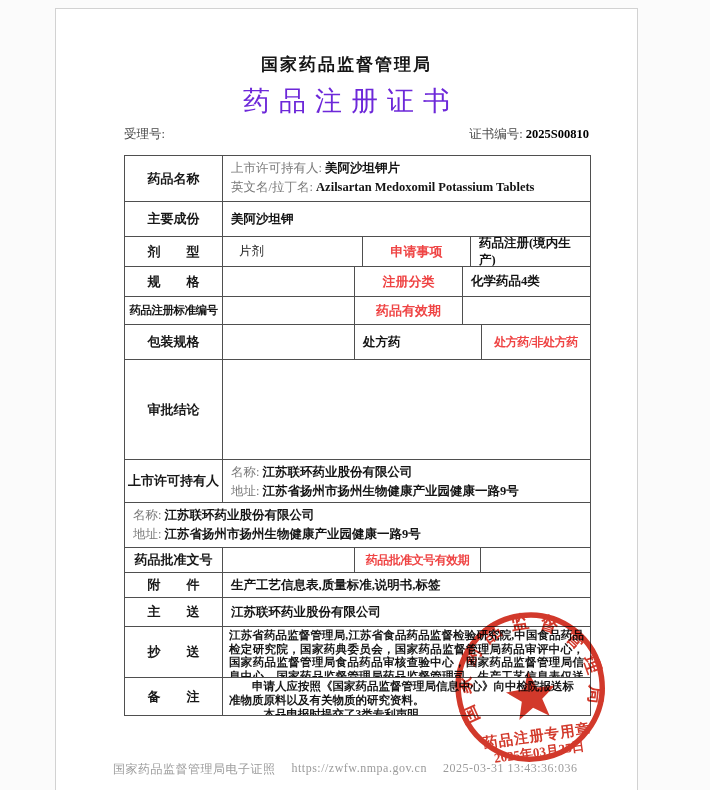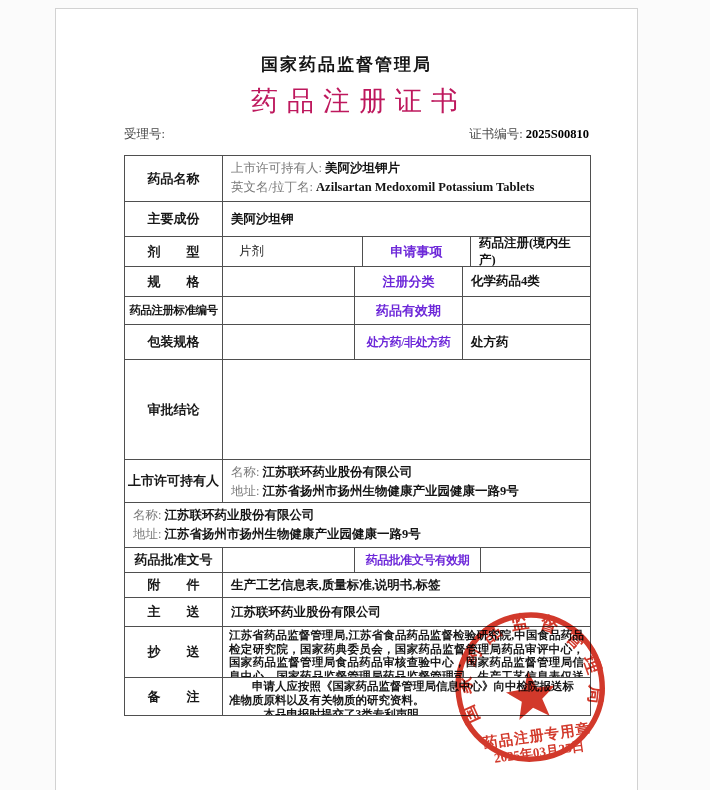--- a/index.html
+++ b/index.html
@@ -10,22 +10,22 @@
   }
   .page{
     position:absolute;left:55px;top:8px;width:581px;height:782px;
     background:#ffffff;border:1px solid #d2d2d2;border-bottom:none;
   }
   .authority{
     position:absolute;top:44px;left:0;width:100%;text-align:center;
     font-size:17px;font-weight:bold;letter-spacing:2px;color:#151515;
   }
   .doc-title{
-    position:absolute;top:74px;left:8px;width:100%;text-align:center;
-    font-size:27px;letter-spacing:9px;text-indent:9px;color:#be185d;
+    position:absolute;top:74px;left:0;width:100%;text-align:center;
+    font-size:27px;letter-spacing:9px;text-indent:9px;color:#6d28d9;
   }
   .meta{
     position:absolute;left:68px;top:117px;width:465px;
     display:flex;justify-content:space-between;align-items:flex-end;
     font-size:12.5px;color:#4a4a4a;
   }
   .meta .num{font-weight:bold;color:#000000;}
   .tbl{
     position:absolute;left:68px;top:146px;width:465px;
     border:1px solid #4f4f4f;
@@ -34,21 +34,21 @@
   .row:last-child{border-bottom:none;}
   .cell{
     border-right:1px solid #4f4f4f;box-sizing:border-box;
     display:flex;align-items:center;overflow:hidden;
   }
   .cell:last-child{border-right:none;}
   .lab{flex:0 0 98px;justify-content:center;font-weight:bold;font-size:13px;
        white-space:pre;text-align:center;color:#181818;}
   .lab.small{font-size:11.5px;letter-spacing:-0.5px;}
   .lab2{flex:0 0 108px;justify-content:center;font-weight:bold;font-size:13px;
-        white-space:pre;text-align:center;color:#6d28d9;}
+        white-space:pre;text-align:center;color:#ef4444;}
   .lab2.small{font-size:12px;letter-spacing:-0.5px;}
   .lab2.wide{flex:0 0 126px;}
   .val{flex:1;padding:2px 8px;font-size:12.5px;}
   .val1{flex:0 0 132px;padding:2px 8px;font-size:12.5px;}
   .v{font-weight:600;color:#141414;}
   .plain{font-weight:normal;color:#222;margin-left:8px;}
   .stack{flex:1;display:block;padding:3px 8px;font-size:12.5px;line-height:1.55;}
   .stack .sub,.sub{color:#7a7a7a;font-weight:normal;}
   .stack .v{font-weight:600;}
   .h46{height:46px}.h35{height:35px}.h30{height:30px}.h28{height:28px}
@@ -124,22 +124,22 @@
     <div class="row h28">
       <div class="cell lab small">药品注册标准编号</div>
       <div class="cell val1 v"></div>
       <div class="cell lab2">药品有效期</div>
       <div class="cell val v"></div>
     </div>
 
     <div class="row h35">
       <div class="cell lab">包装规格</div>
       <div class="cell val1 v"></div>
+      <div class="cell val v">处方药</div>
       <div class="cell lab2 small">处方药/非处方药</div>
-      <div class="cell val v">处方药</div>
     </div>
 
     <div class="row h100">
       <div class="cell lab">审批结论</div>
       <div class="cell val v"></div>
     </div>
 
     <div class="row h43">
       <div class="cell lab">上市许可持有人</div>
       <div class="cell stack">
@@ -193,14 +193,19 @@
       <path id="sealArc" d="M 25.6,101.4 A 60 60 0 1 1 134.4,101.4" fill="none"></path>
       <text font-size="18" fill="currentColor" lengthAdjust="spacingAndGlyphs">
         <textPath href="#sealArc" startOffset="0" textLength="238">国家药品监督管理局</textPath>
       </text>
       <polygon fill="currentColor" points="80,60 86.4,77.3 104.7,78 90.3,89.3 95.3,107 80,96.8 64.7,107 69.7,89.3 55.3,78 73.6,77.3"></polygon>
       <text x="80" y="130" text-anchor="middle" font-size="14.5" fill="currentColor" letter-spacing="1">药品注册专用章</text>
       <text x="80" y="146" text-anchor="middle" font-size="13" fill="currentColor">2025年03月25日</text>
     </svg>
   </div>
 
+  <div class="footer">
+    <span>国家药品监督管理局电子证照</span>
+    <span>https://zwfw.nmpa.gov.cn</span>
+    <span>2025-03-31 13:43:36:036</span>
+  </div>
 
 </div>
 
 </body></html>

